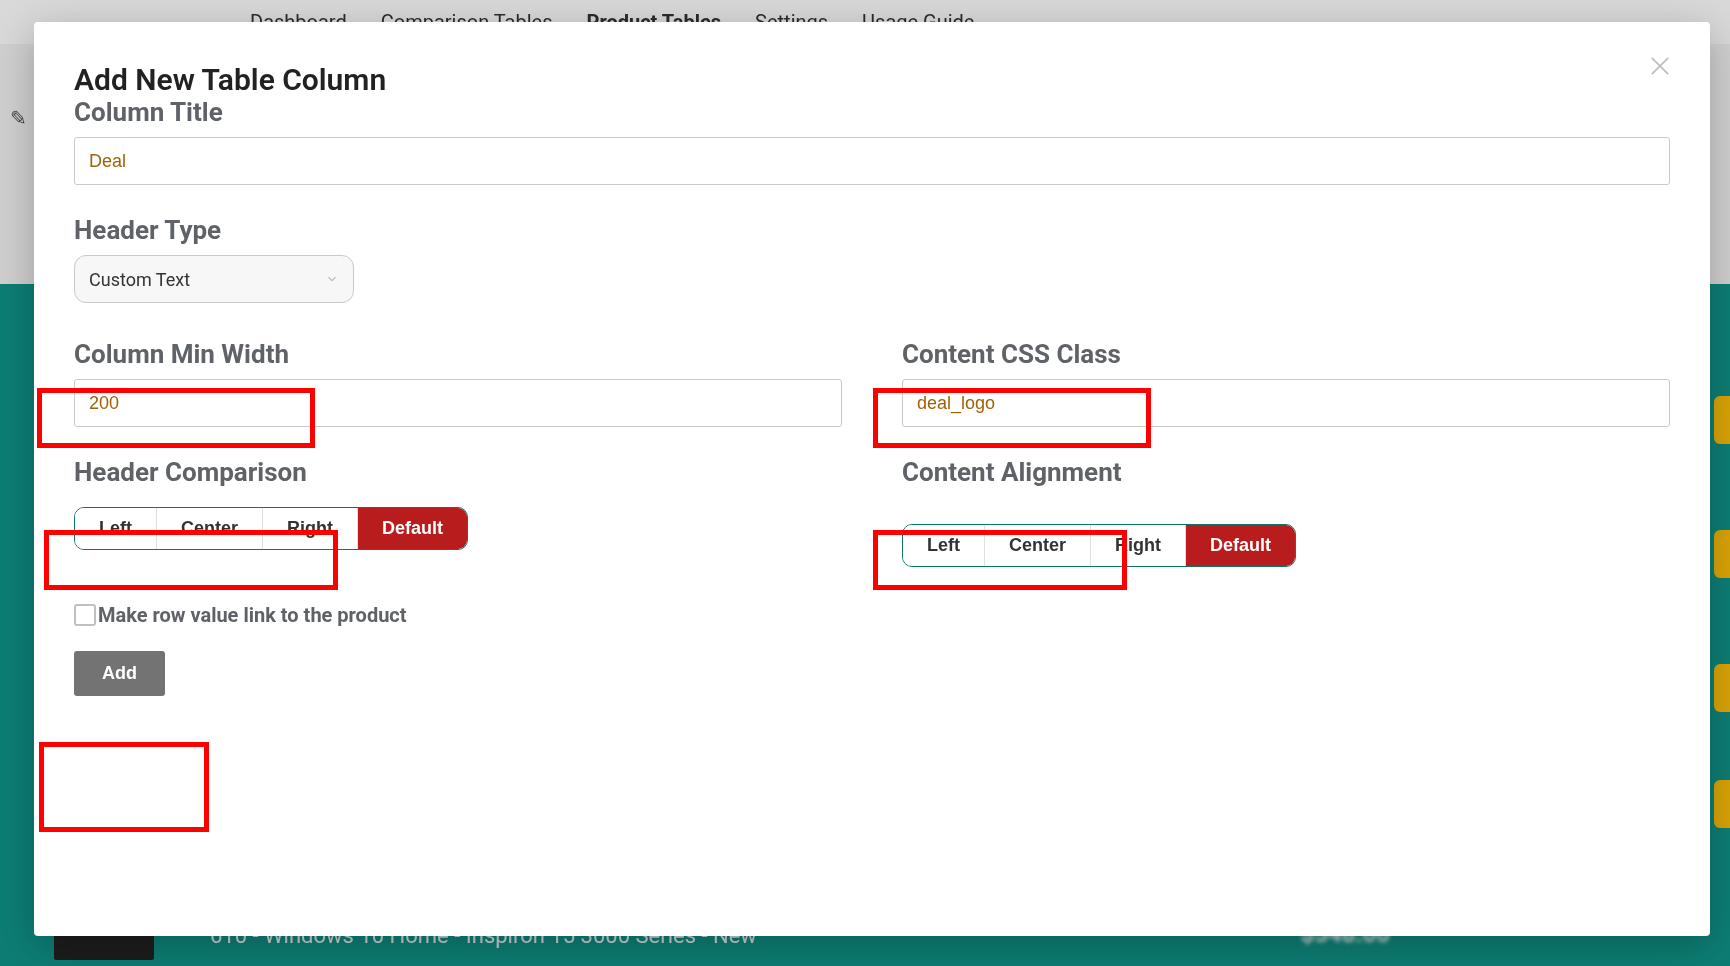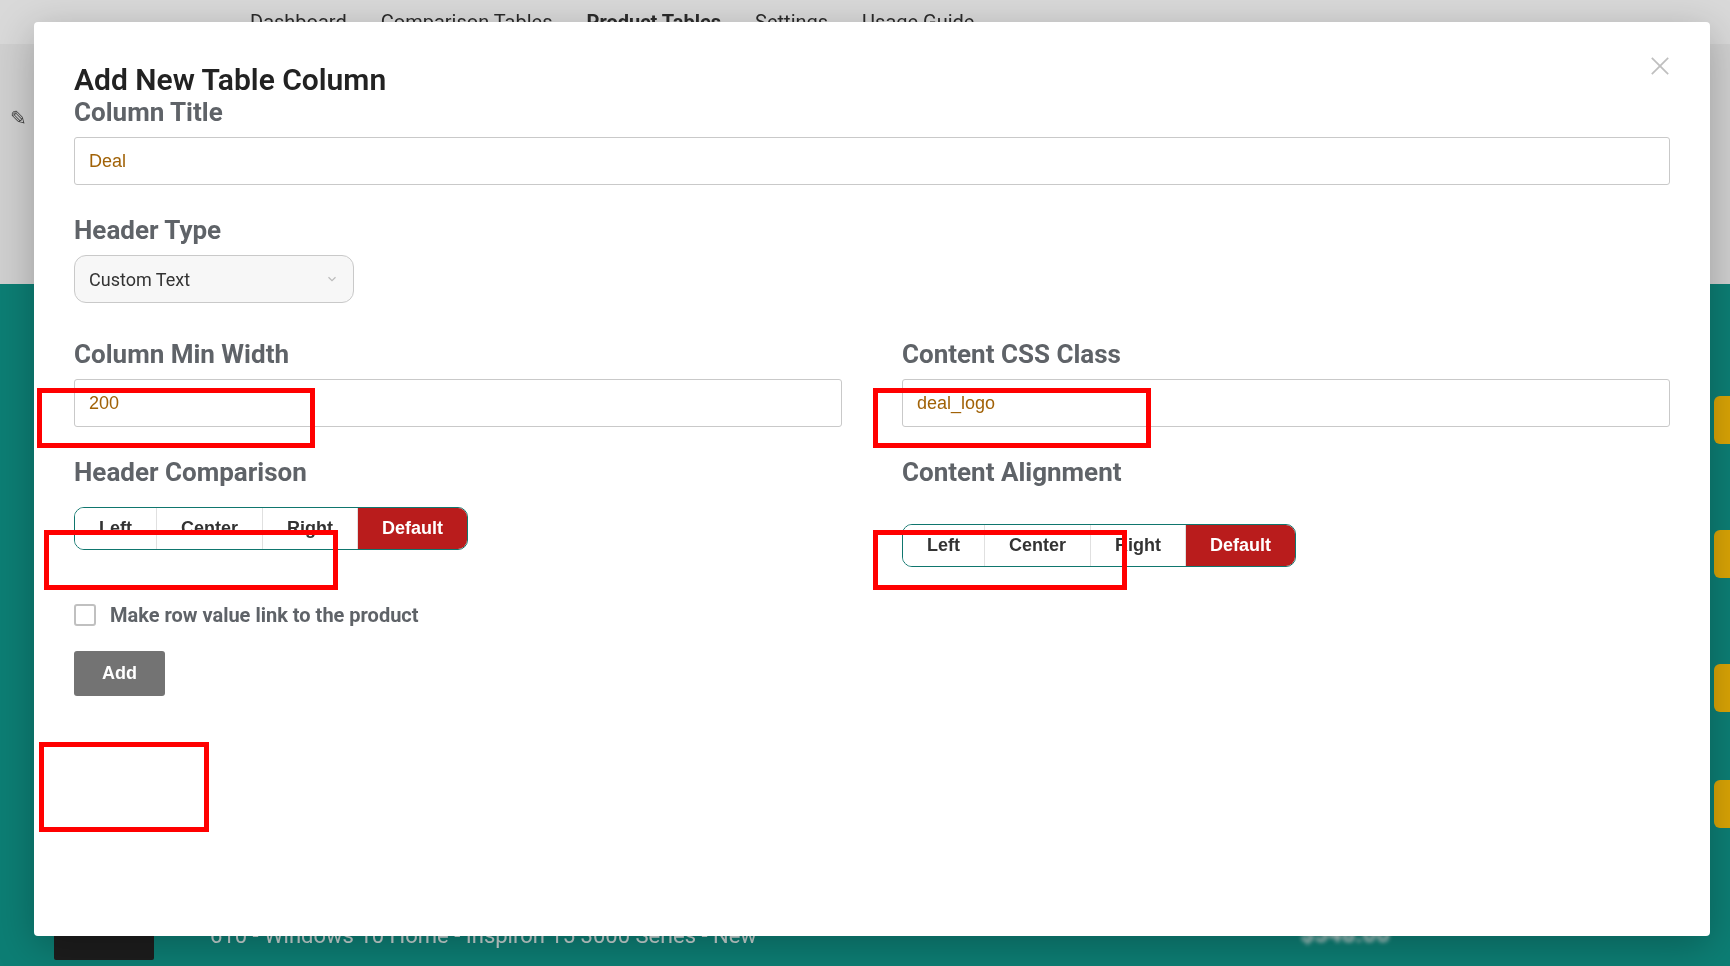--- a/index.html
+++ b/index.html
@@ -171,21 +171,21 @@
     }
     .seg-btn:last-child { border-right: none; }
     .seg-btn.active {
       background: #b91c1c;
       color: #fff;
     }
     
     .check-row {
       display: flex;
       align-items: center;
-      gap: 14px;
+      gap: 2px;
       margin-top: 10px;
       margin-bottom: 24px;
     }
     .checkbox {
       width: 22px;
       height: 22px;
       border: 2px solid #c0c0c0;
       border-radius: 3px;
       background: #fff;
       cursor: pointer;

